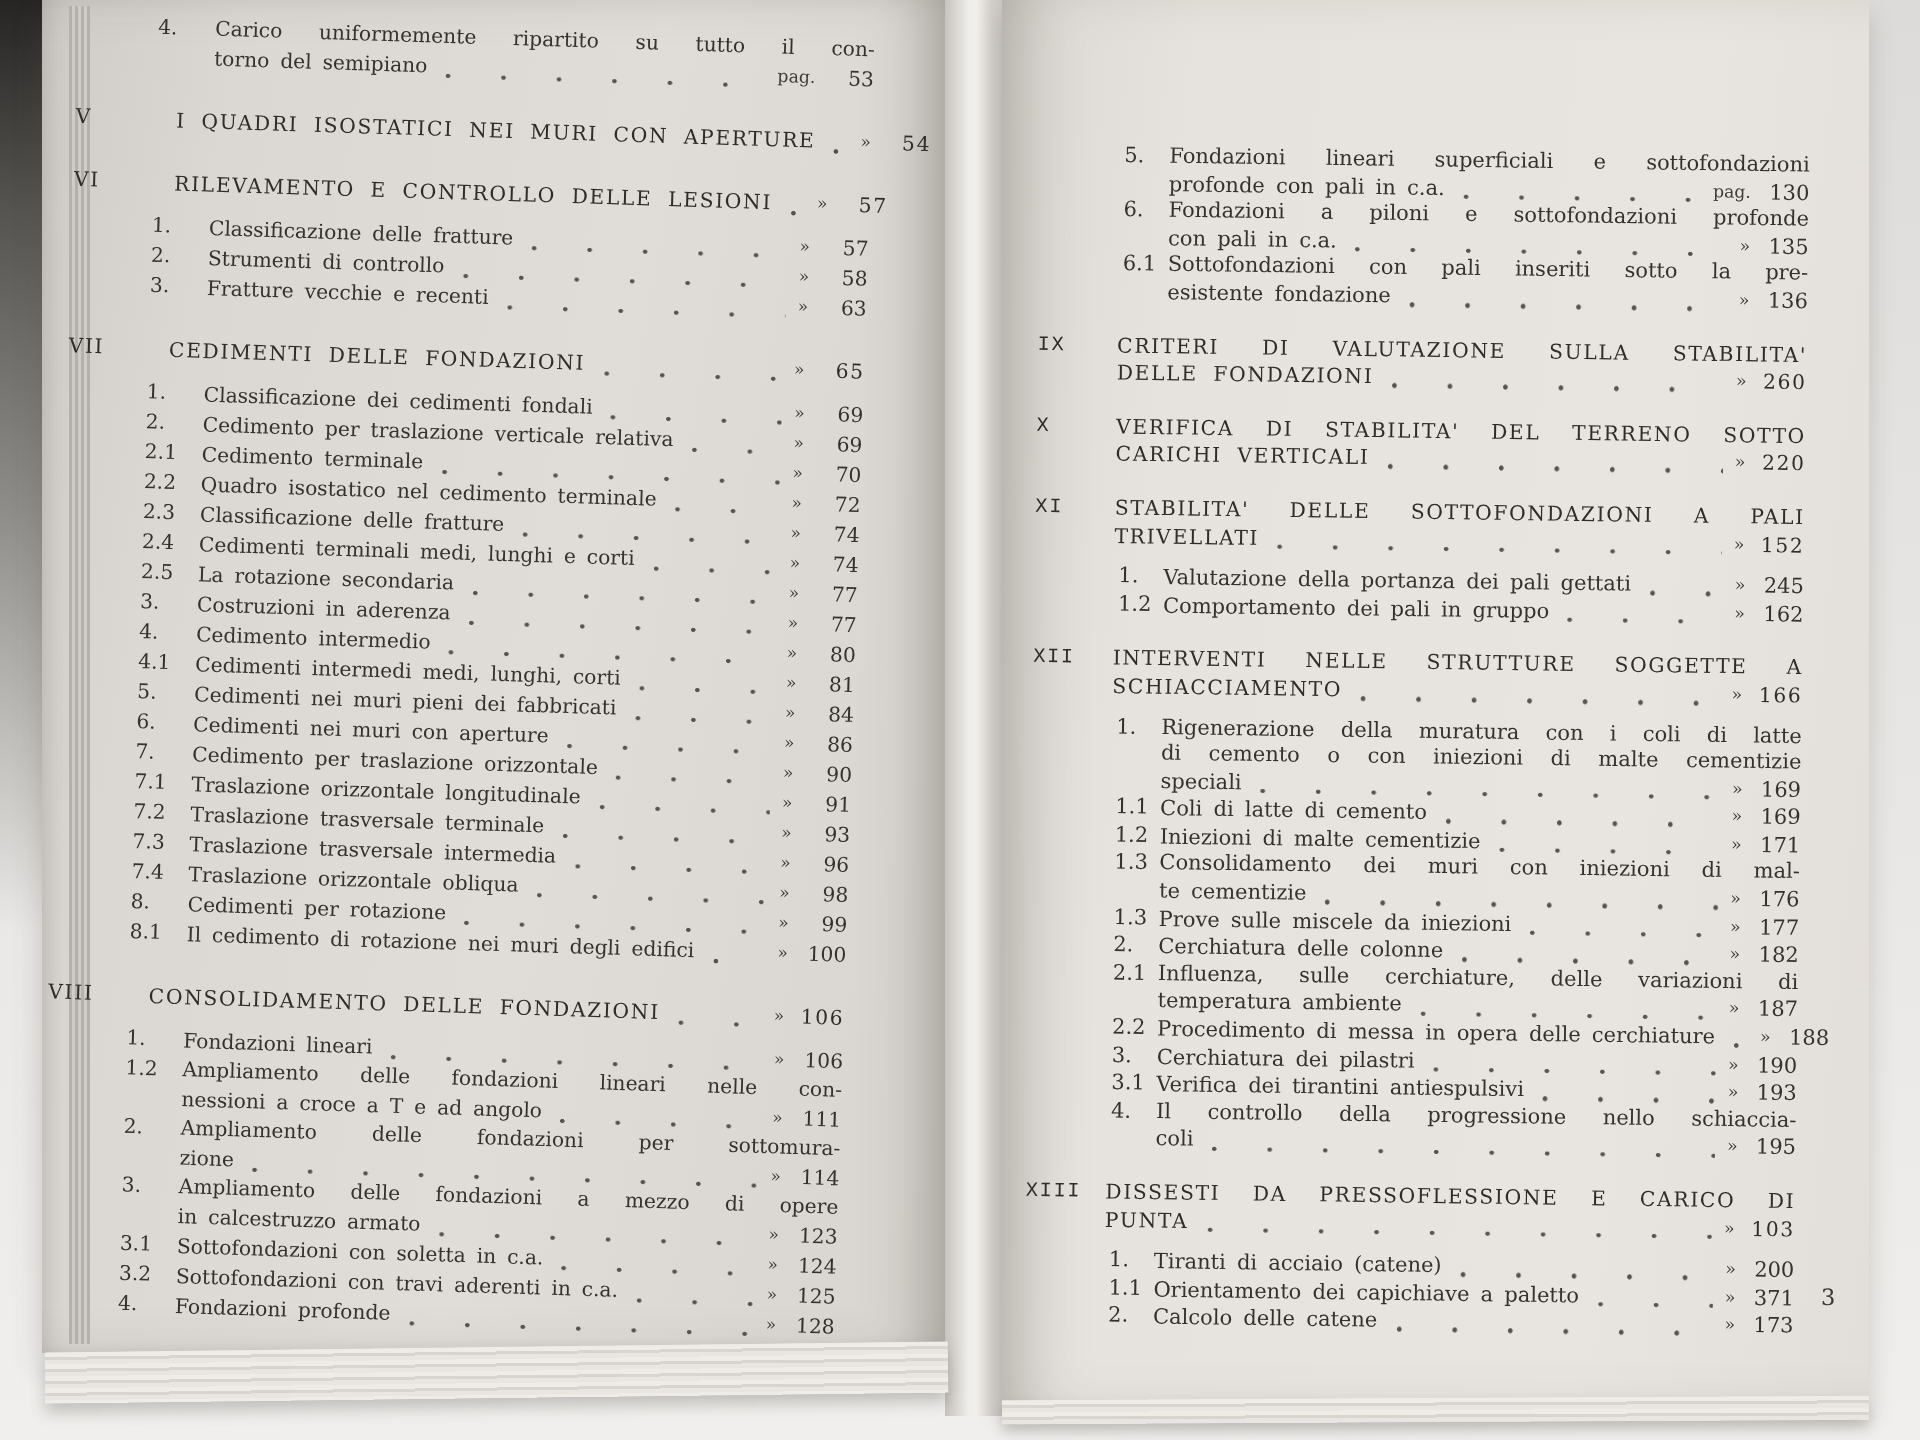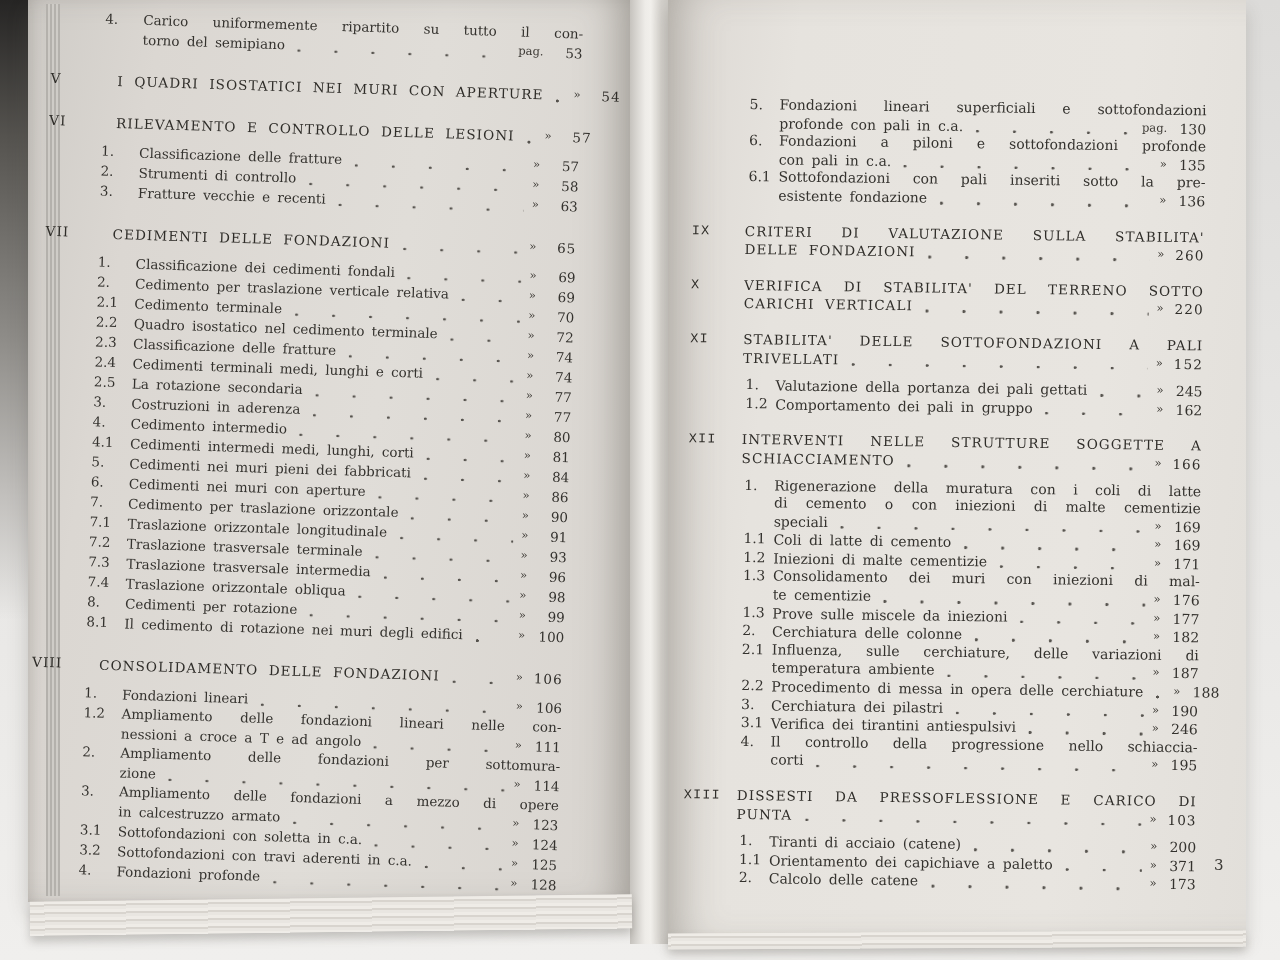--- a/index.html
+++ b/index.html
@@ -677,30 +677,30 @@
             </div>
           </div>
         </div>
         <div class="entry item">
           <span class="col-num">3.1</span>
           <div class="col-body">
             <div class="line last">
               <span class="txt">Verifica dei tirantini antiespulsivi</span>
               <span class="dots"></span>
               <span class="prefix">»</span>
-              <span class="pg">246</span>
+              <span class="pg">193</span>
             </div>
           </div>
         </div>
         <div class="entry item">
           <span class="col-num">4.</span>
           <div class="col-body">
             <div class="line fill">Il controllo della progressione nello schiaccia-</div>
             <div class="line last">
-              <span class="txt">corti</span>
+              <span class="txt">coli</span>
               <span class="dots"></span>
               <span class="prefix">»</span>
               <span class="pg">195</span>
             </div>
           </div>
         </div>
         <div class="entry chapter">
           <span class="col-num">XIII</span>
           <div class="col-body">
             <div class="line fill">DISSESTI DA PRESSOFLESSIONE E CARICO DI</div>

